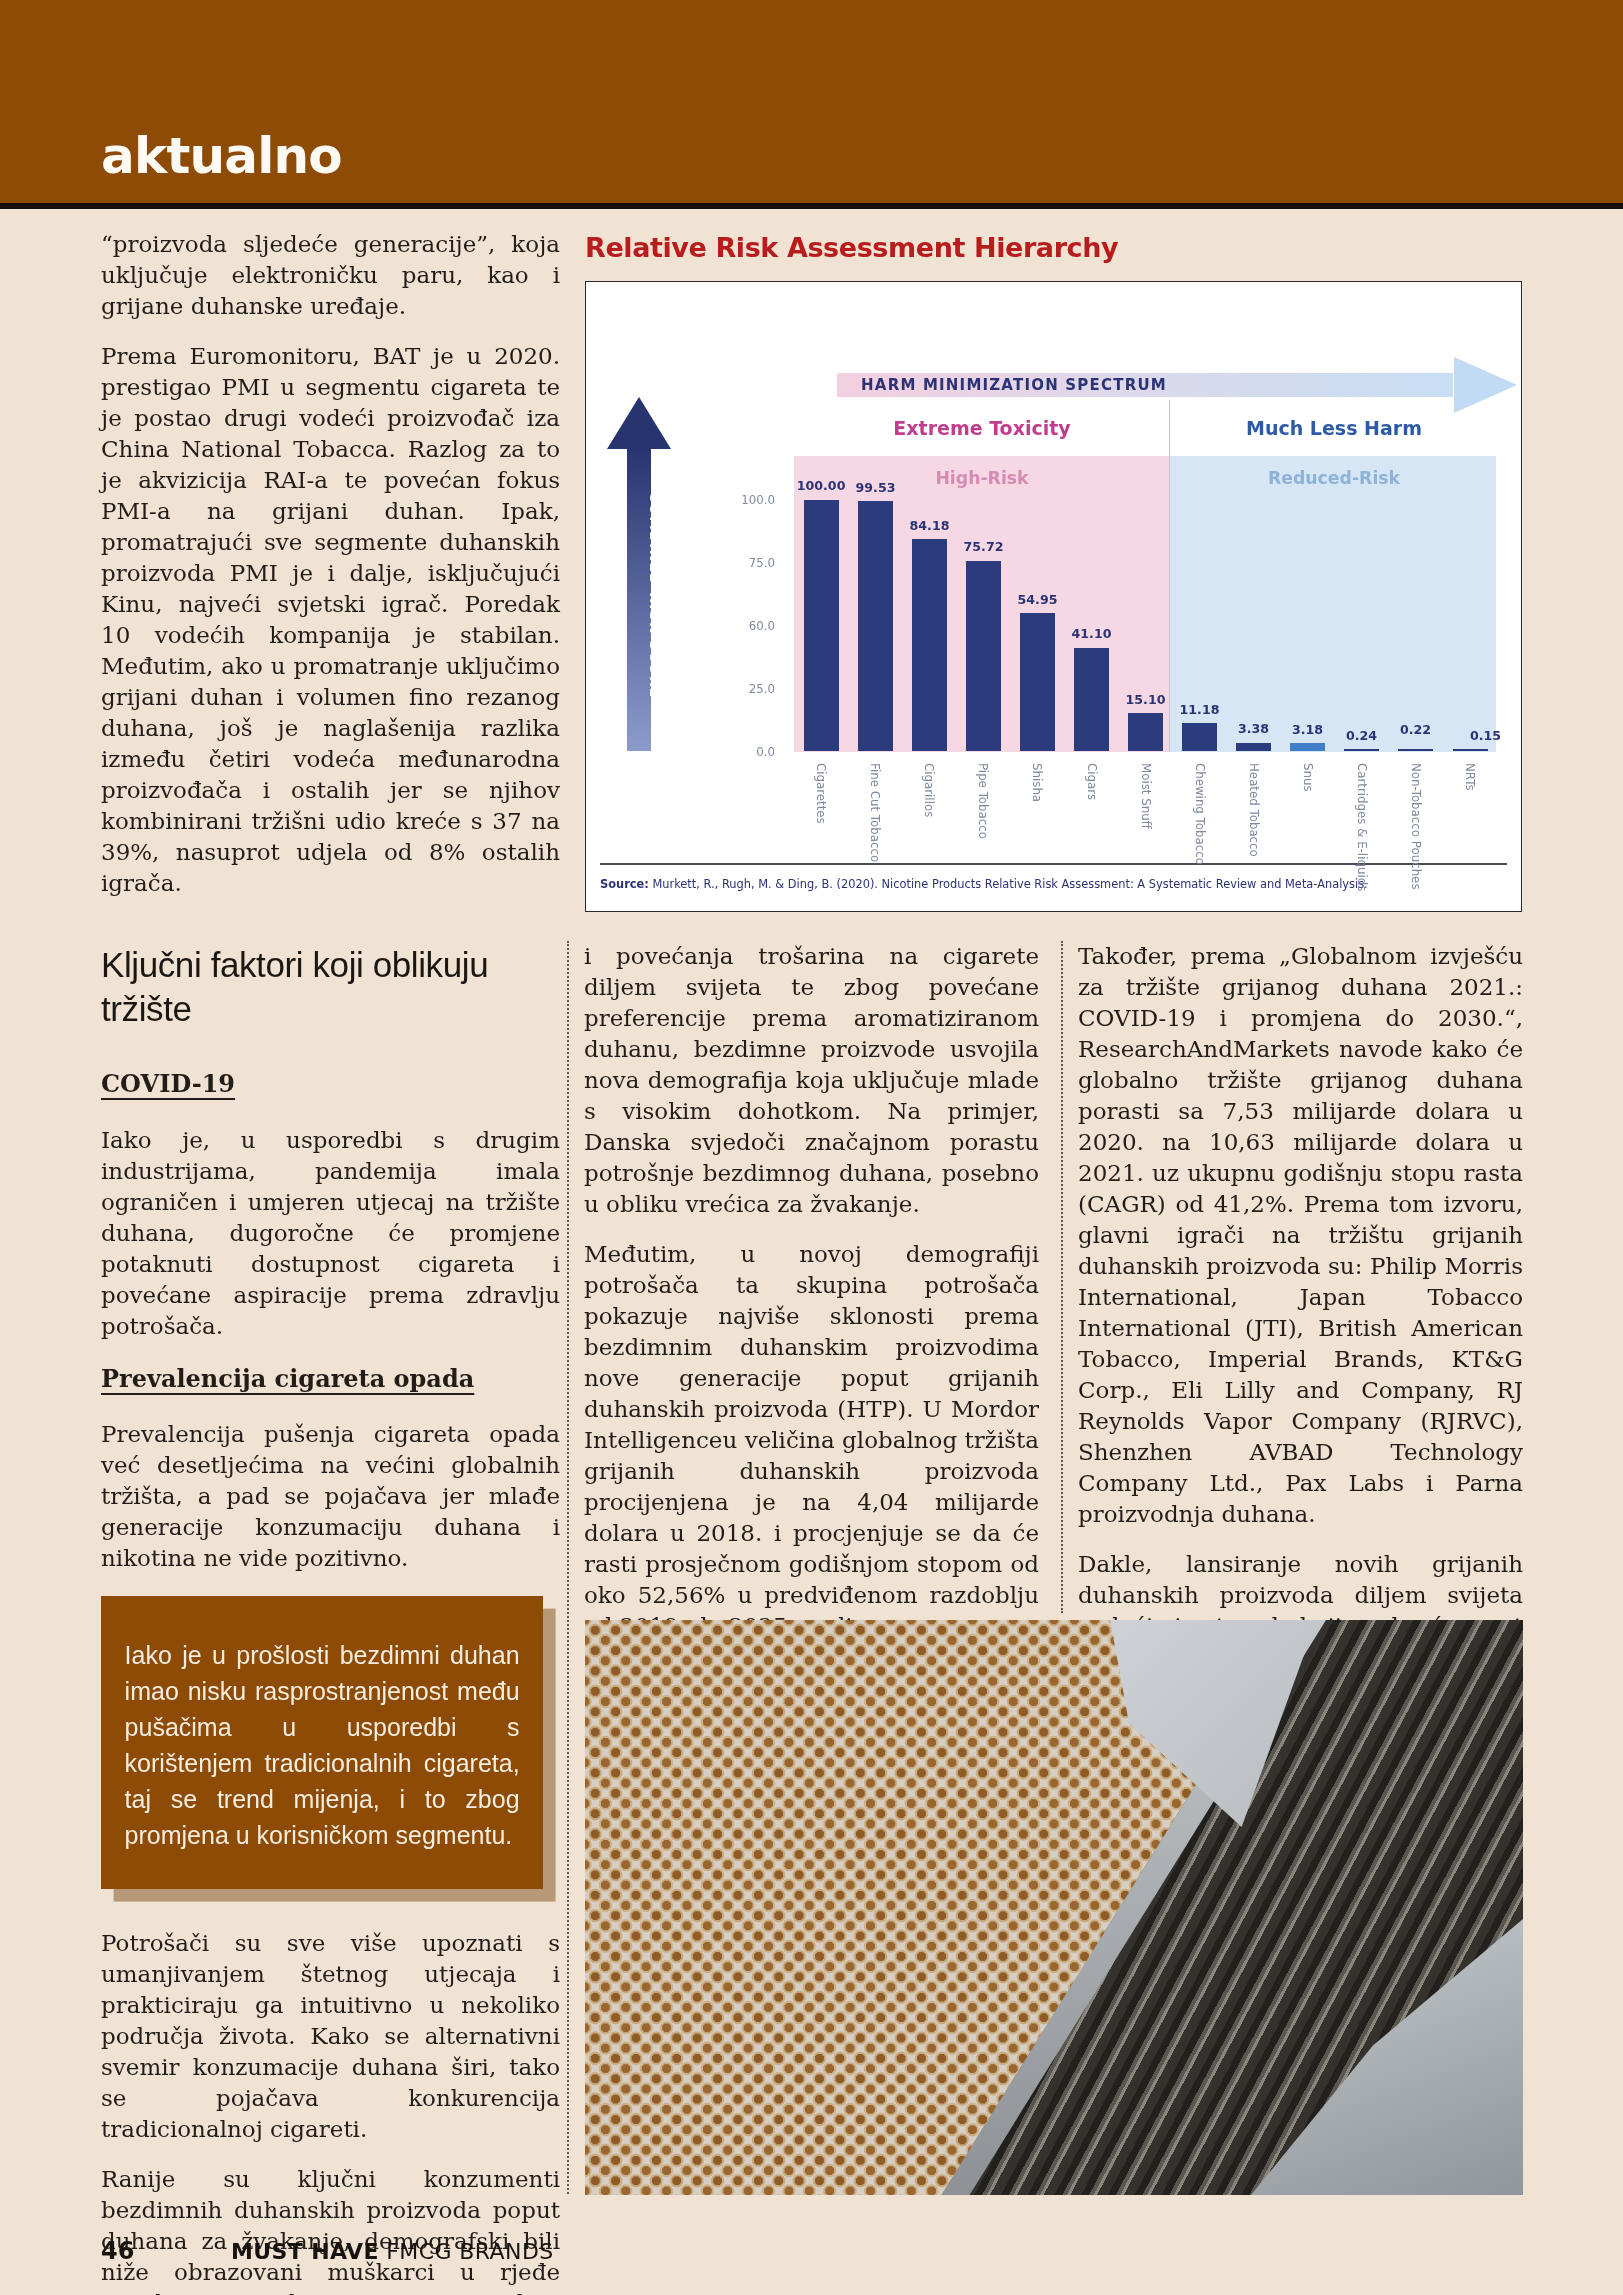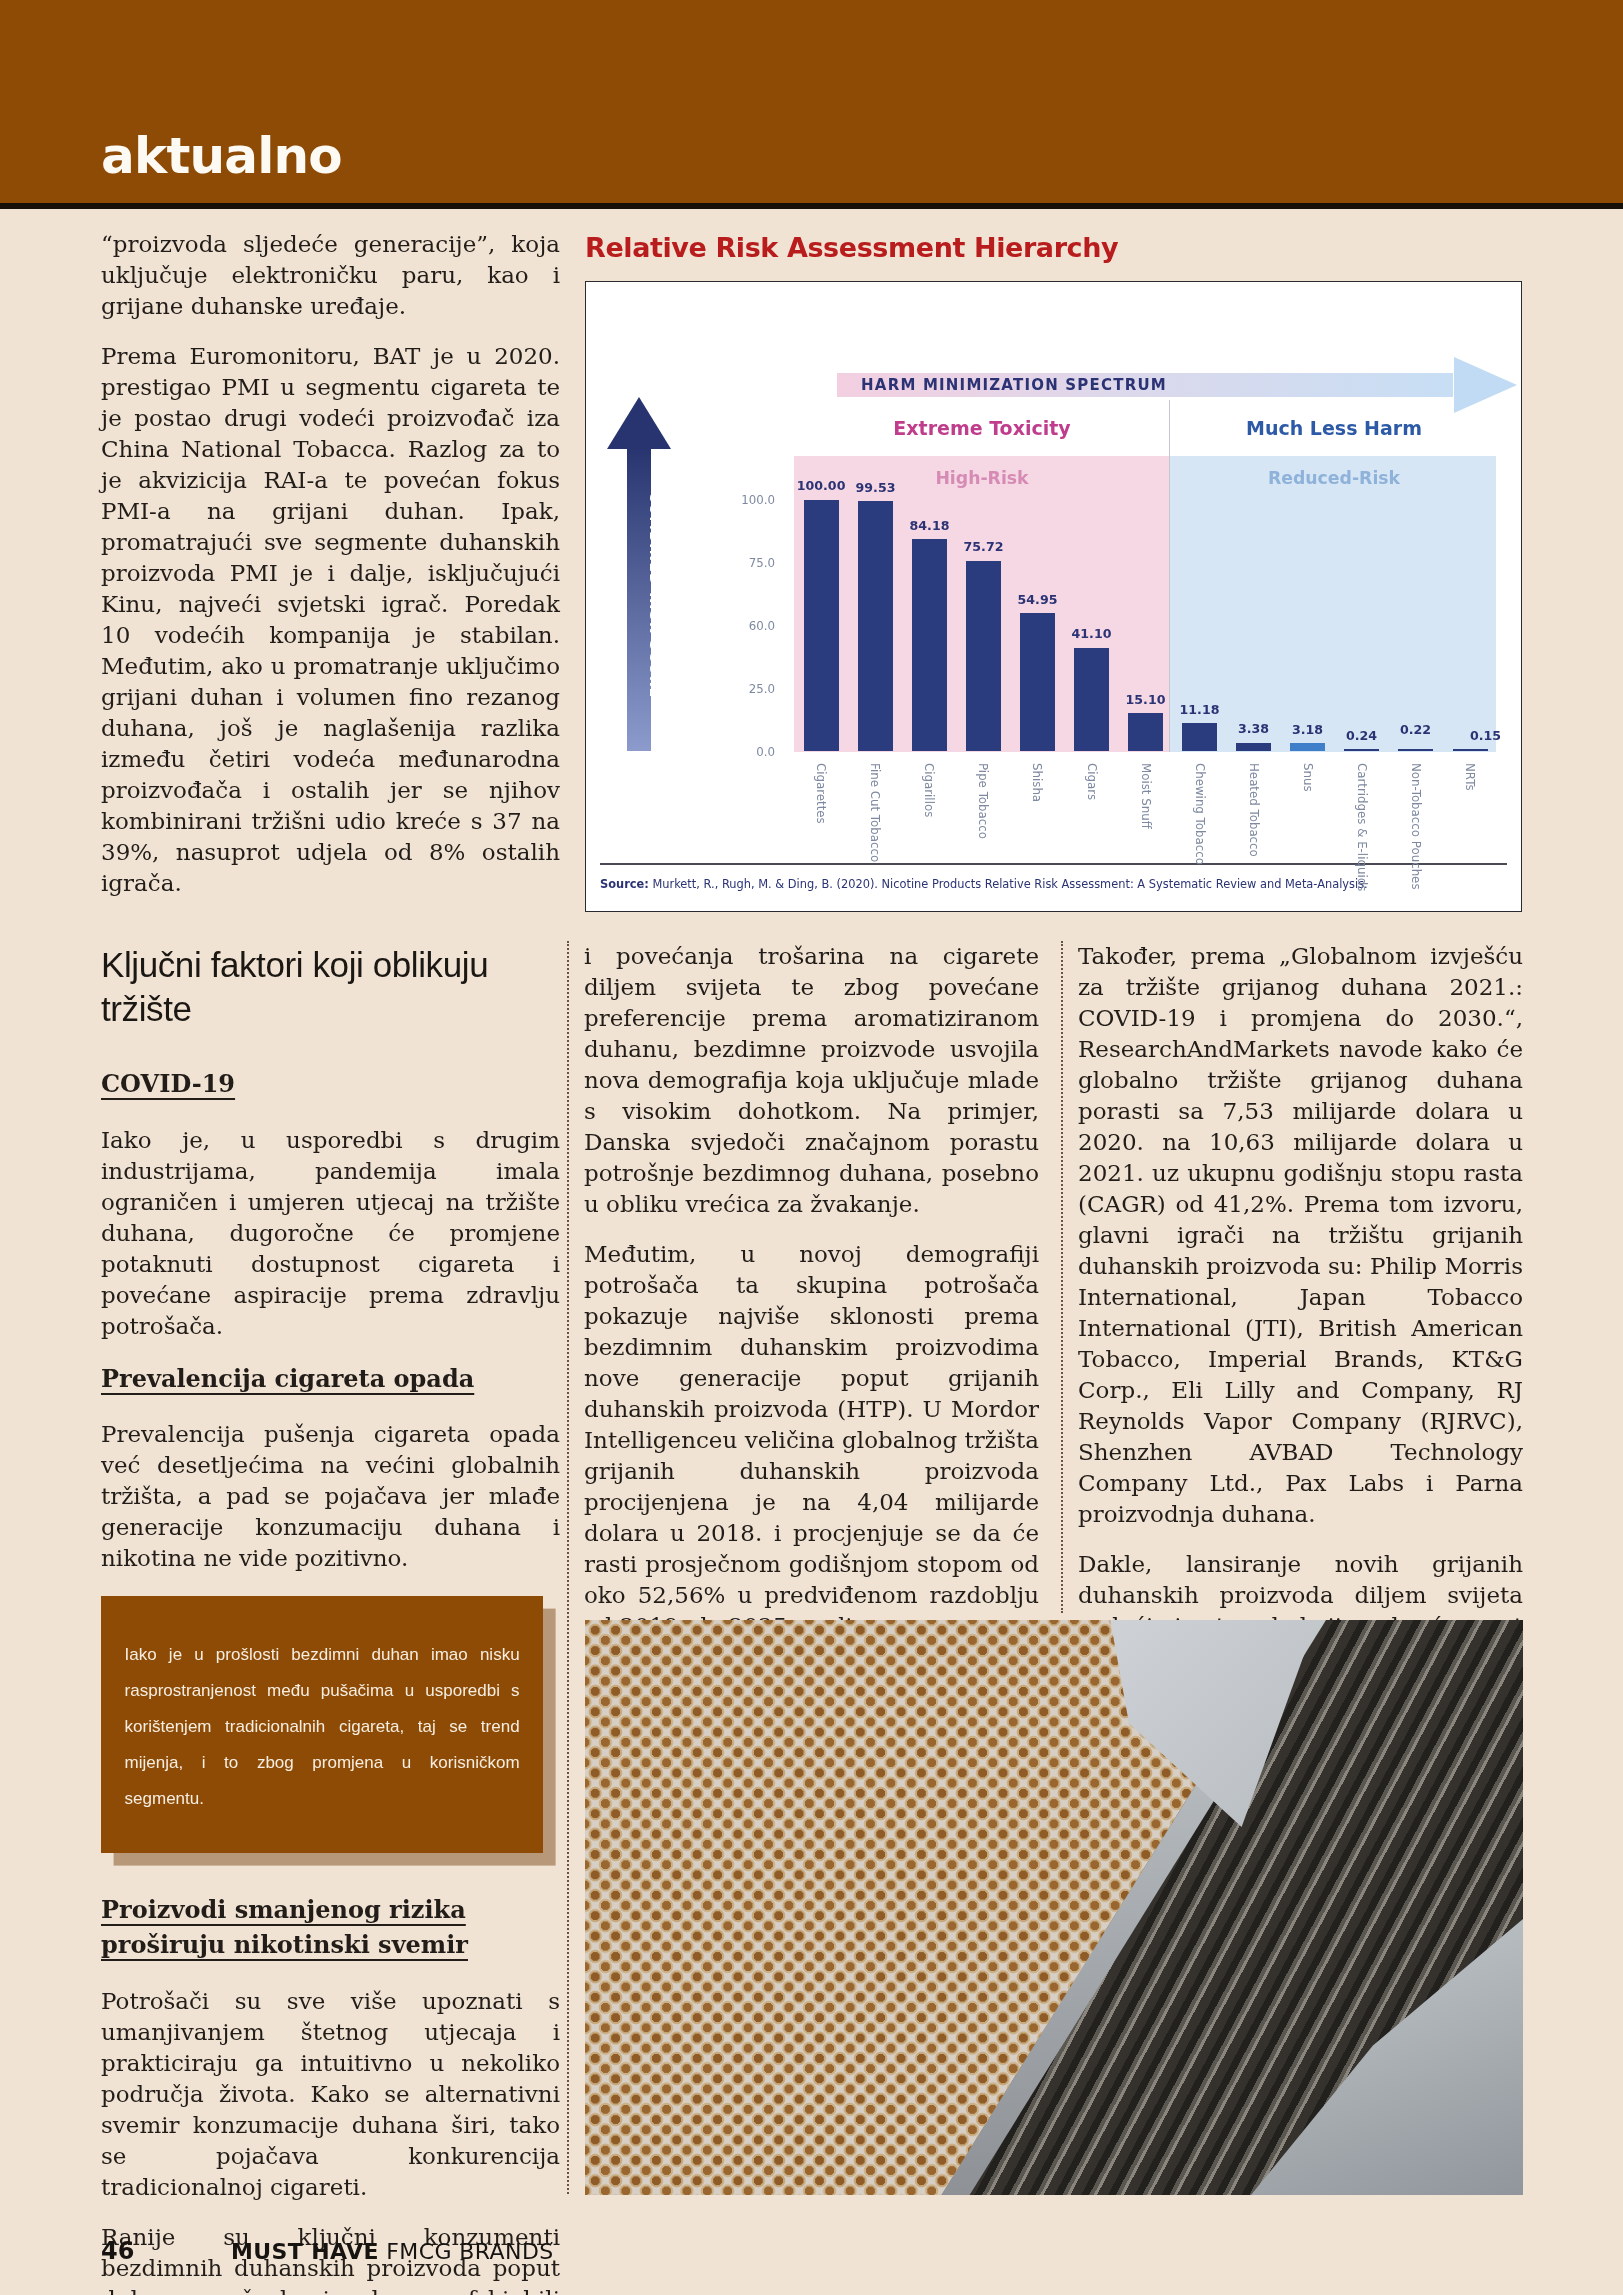--- a/index.html
+++ b/index.html
@@ -11,21 +11,21 @@
                font:bold 50px/1 "DejaVu Sans", sans-serif;color:#fdf9f3;letter-spacing:-0.8px;}
   .masthead-rule{position:absolute;left:0;top:203px;width:1623px;height:5.5px;background:#16100a;}
   
   .col{position:absolute;font-size:23px;line-height:31px;text-align:justify;}
   .col p{margin:0 0 19px 0;}
   .h2{font:500 35px/44px "Liberation Sans", sans-serif;color:#1b1713;text-align:left;
       margin:44px 0 35px 0;letter-spacing:-0.4px;}
   .h3{font-weight:bold;font-size:24px;line-height:35px;text-align:left;margin:11px 0 23.6px 0;
       text-decoration:underline;text-decoration-thickness:2.4px;text-underline-offset:5.5px;}
   .callout{position:relative;background:#8d4b06;color:#f7eee1;width:395px;
-           font-family:"Liberation Sans", sans-serif;font-size:17px;line-height:36px;
+           font-family:"Liberation Sans", sans-serif;font-size:25px;line-height:36px;
            padding:41px 23.6px 36px 23.6px;margin:22px 0 39px 0;text-align:justify;
            box-shadow:12.6px 12.6px 0 #b79878;}
   
   .figure{position:absolute;left:585px;top:232px;width:938px;}
   .fig-title{font:bold 27px/31px "DejaVu Sans", sans-serif;color:#b91c1c;letter-spacing:-0.4px;margin:0 0 18px 0;}
   .chart-box{position:relative;width:935px;height:629px;background:#ffffff;border:1.6px solid #2a2a31;}
   .band{position:absolute;left:251px;top:91px;width:616px;height:24px;
         background:linear-gradient(90deg,#f3cfe0 0%,#ddd8eb 45%,#c7def4 100%);}
   .band-head{position:absolute;left:868px;top:75px;width:0;height:0;
              border-top:28px solid transparent;border-bottom:28px solid transparent;
@@ -95,21 +95,20 @@
 
   <div class="col" style="left:101px;top:229px;width:459px;">
     <p>“proizvoda sljedeće generacije”, koja uključuje elektroničku paru, kao i grijane duhanske uređaje.</p>
     <p>Prema Euromonitoru, BAT je u 2020. prestigao PMI u segmentu cigareta te je postao drugi vodeći proizvođač iza China National Tobacca. Razlog za to je akvizicija RAI-a te povećan fokus PMI-a na grijani duhan. Ipak, promatrajući sve segmente duhanskih proizvoda PMI je i dalje, isključujući Kinu, najveći svjetski igrač. Poredak 10 vodećih kompanija je stabilan. Međutim, ako u promatranje uključimo grijani duhan i volumen fino rezanog duhana, još je naglašenija razlika između četiri vodeća međunarodna proizvođača i ostalih jer se njihov kombinirani tržišni udio kreće s 37 na 39%, nasuprot udjela od 8% ostalih igrača.</p>
     <div class="h2">Ključni faktori koji oblikuju tržište</div>
     <div class="h3"><span>COVID-19</span></div>
     <p>Iako je, u usporedbi s drugim industrijama, pandemija imala ograničen i umjeren utjecaj na tržište duhana, dugoročne će promjene potaknuti dostupnost cigareta i povećane aspiracije prema zdravlju potrošača.</p>
     <div class="h3"><span>Prevalencija cigareta opada</span></div>
     <p>Prevalencija pušenja cigareta opada već desetljećima na većini globalnih tržišta, a pad se pojačava jer mlađe generacije konzumaciju duhana i nikotina ne vide pozitivno.</p>
     <div class="callout">Iako je u prošlosti bezdimni duhan imao nisku rasprostranjenost među pušačima u usporedbi s korištenjem tradicionalnih cigareta, taj se trend mijenja, i to zbog promjena u korisničkom segmentu.</div>
-    <div class="h3"><span>Proizvodi smanjenog rizika proširuju nikotinski svemir</span></div>
     <p>Potrošači su sve više upoznati s umanjivanjem štetnog utjecaja i prakticiraju ga intuitivno u nekoliko područja života. Kako se alternativni svemir konzumacije duhana širi, tako se pojačava konkurencija tradicionalnoj cigareti.</p>
     <p>Ranije su ključni konzumenti bezdimnih duhanskih proizvoda poput duhana za žvakanje, demografski bili niže obrazovani muškarci u rjeđe naseljenim zajednicama. Danas je zbog rastućih zabrana pušenja</p>
   </div>
 
   <div class="figure">
     <div class="fig-title">Relative Risk Assessment Hierarchy</div>
     <div class="chart-box" id="chart-box">
       <div class="band"></div>
       <div class="band-head"></div>
       <div class="band-label">HARM MINIMIZATION SPECTRUM</div>

